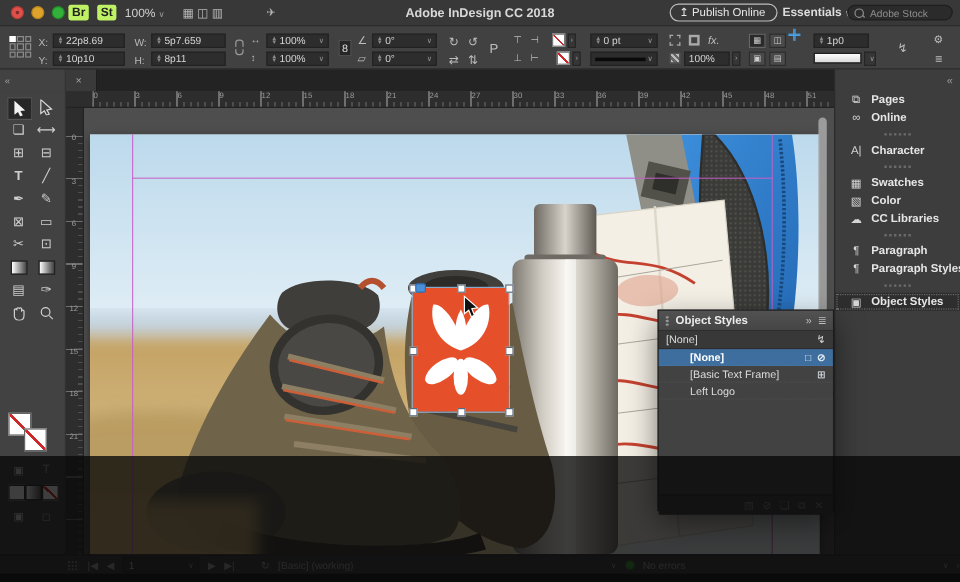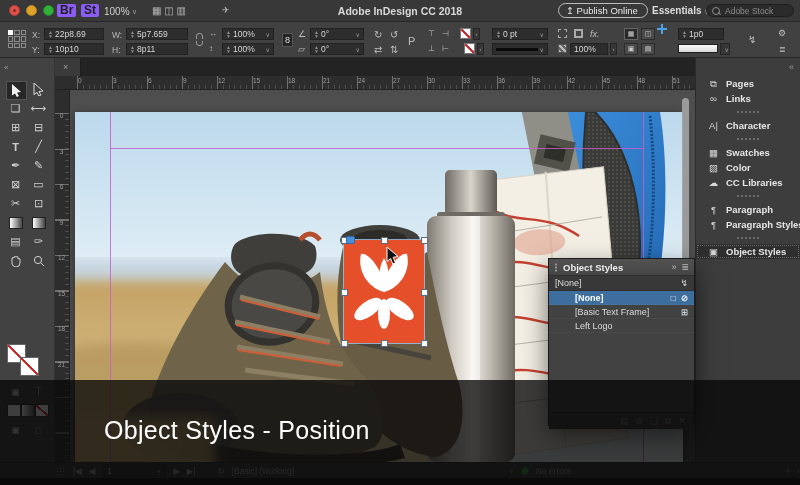--- a/index.html
+++ b/index.html
@@ -6,21 +6,21 @@
   #app{position:relative;width:800px;height:485px;overflow:hidden;background:#3a3a3a;
        font-family:"Liberation Sans",sans-serif;-webkit-font-smoothing:antialiased;cursor:default;}
   .abs{position:absolute;box-sizing:border-box;}
   
   #titlebar{left:0;top:0;width:800px;height:22px;background:#383838;border-bottom:1px solid #282828;}
   .tl{width:11px;height:11px;border-radius:50%;top:5px;}
   .tl.red{left:9px;background:#e0504a;border:1px solid #b73d38;}
   .tl.red::after{content:"";position:absolute;left:3px;top:3px;width:3px;height:3px;border-radius:50%;background:#7c2c28;}
   .tl.yellow{left:26px;background:#dda32a;border:1px solid #b5841d;}
   .tl.green{left:43px;background:#33b03a;border:1px solid #238a29;}
-  .chip{background:#8b5cf6;color:#222;font-size:12px;font-weight:bold;border-radius:2px;
+  .chip{background:#bef264;color:#222;font-size:10px;font-weight:bold;border-radius:2px;
         padding:1px 3px;top:4px;line-height:11px;}
   .tbtext{color:#cfcfcf;font-size:10px;top:6px;}
   .chev{color:#9a9a9a;font-size:7px;}
   .tbicon{color:#b5b5b5;font-size:10px;top:5px;}
   #apptitle{left:50%;transform:translateX(-50%);top:5px;color:#d8d8d8;font-size:10.5px;font-weight:bold;}
   #publish{left:558px;top:3px;height:15px;border:1px solid #bdbdbd;border-radius:9px;color:#e8e8e8;
            font-size:9.5px;line-height:14px;padding:0 9px 0 7px;}
   #workspace{left:652px;top:5px;color:#dedede;font-size:10px;font-weight:bold;}
   #stocksearch{left:706px;top:4px;width:88px;height:13px;background:#2b2b2b;border:1px solid #1e1e1e;
                border-radius:8px;display:flex;align-items:center;padding:0 5px;gap:3px;}
@@ -516,21 +516,21 @@
   </div>
 
   <div id="dock" class="abs">
 
   <div class="dock-row">
         <span class="dock-ic">⧉</span>
         <span class="dock-lb">Pages</span>
       </div>
       <div class="dock-row">
         <span class="dock-ic">∞</span>
-        <span class="dock-lb">Links</span>
+        <span class="dock-lb">Online</span>
       </div>
       <div class="dock-row divider">
         
         
       </div>
       <div class="dock-row">
         <span class="dock-ic">A|</span>
         <span class="dock-lb">Character</span>
       </div>
       <div class="dock-row divider">
@@ -625,16 +625,15 @@
     <span>[Basic] (working)</span>
     <span class="dchev">∨</span>
     <span class="greendot"></span>
     <span>No errors</span>
     <span class="dchev">∨</span>
     <span>‹</span>
   </div>
   <div id="bottomstrip" class="abs"></div>
 
   <div id="overlay" class="abs">
-    <div id="bandtitle" class="abs">Object Styles - Position</div>
   </div>
 
 </div>
 
 </body></html>

